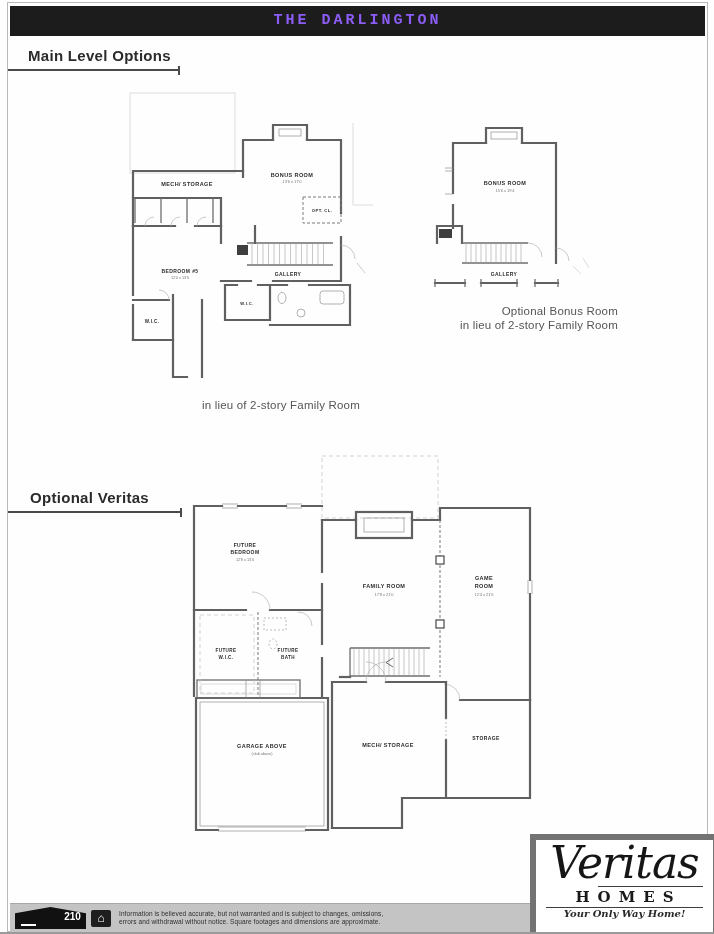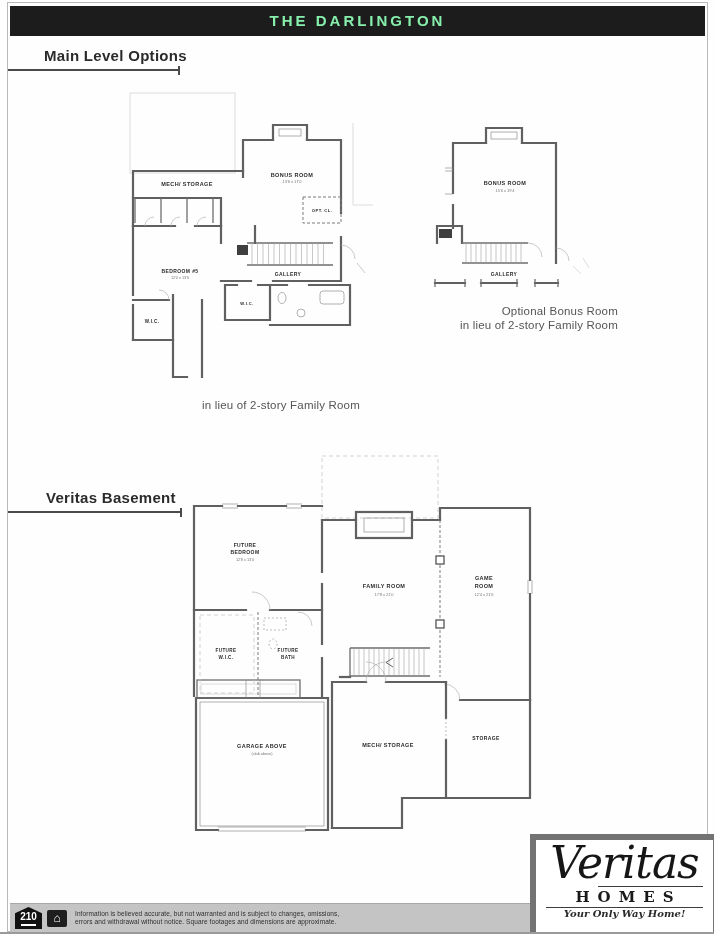--- a/index.html
+++ b/index.html
@@ -3,24 +3,24 @@
 <meta charset="utf-8">
 <style>
   html,body{margin:0;padding:0;background:#ffffff;}
   #page{position:relative;width:714px;height:934px;background:#fefefe;overflow:hidden;
         font-family:"Liberation Sans",sans-serif;}
   .page-border{position:absolute;left:7px;top:2px;right:6px;bottom:2px;
         border:1px solid #b9b9b9;pointer-events:none;}
   .bottom-edge{position:absolute;left:0;right:0;bottom:0;height:2px;background:#9a9a9a;}
 
   .header-bar{position:absolute;left:10px;top:6px;width:695px;height:30px;background:#1c1c1c;
-        color:#86efac;text-align:center;line-height:30px;font-size:15px;font-weight:bold;
-        letter-spacing:3px;}
-
-  .section-heading{position:absolute;font-size:15px;font-weight:bold;color:#2b2b2b;letter-spacing:.3px;margin-left:16px;}
+        color:#8b5cf6;text-align:center;line-height:30px;font-size:15px;font-weight:bold;
+        letter-spacing:3px;font-family:Liberation Mono, monospace;}
+
+  .section-heading{position:absolute;font-size:15px;font-weight:bold;color:#2b2b2b;letter-spacing:.3px;}
   .heading-underline{position:absolute;height:2px;background:#4a4a4a;}
   .heading-tick{position:absolute;width:2px;height:9px;background:#4a4a4a;}
 
   .caption{position:absolute;text-align:right;color:#555;font-size:11.5px;line-height:14px;
         letter-spacing:.2px;}
 
   svg{position:absolute;overflow:visible;}
   .wall{stroke:#606060;stroke-width:2.2;fill:none;stroke-linecap:square;}
   .wall2{stroke:#6e6e6e;stroke-width:1.3;fill:none;}
   .thin{stroke:#909090;stroke-width:.7;fill:none;}
@@ -44,21 +44,21 @@
   .logo-rule.partial{margin-left:62px;}
   .logo-homes{font-family:"DejaVu Serif",serif;font-size:15px;color:#1a1a1a;letter-spacing:8px;
         margin-left:8px;line-height:20px;font-weight:bold;}
   .logo-tagline{font-family:"DejaVu Serif",serif;font-style:italic;font-weight:bold;font-size:10px;
         color:#2a2a2a;line-height:11px;}
 
   .footer-bar{position:absolute;left:10px;top:903px;width:520px;height:28px;background:#c4c4c4;
         border-top:1px solid #a8a8a8;border-bottom:1px solid #a8a8a8;display:flex;align-items:center;}
   .badge-210{width:27px;height:22px;background:#111;color:#fff;margin-left:5px;
         clip-path:polygon(50% 0,100% 28%,100% 100%,0 100%,0 28%);text-align:center;
-        font-size:10px;font-weight:bold;line-height:20px;position:relative;}
+        font-size:10px;font-weight:bold;line-height:20px;position:relative;padding-left:44px;}
   .badge-210 .bar{position:absolute;left:6px;bottom:3px;width:15px;height:2px;background:#fff;}
   .house-icon{width:20px;height:17px;background:#1e1e1e;border-radius:2px;margin-left:5px;
         color:#fff;font-size:12px;line-height:16px;text-align:center;}
   .footer-text{margin-left:8px;font-size:6.5px;line-height:8.5px;color:#2e2e2e;letter-spacing:.1px;}
 </style>
 </head>
 <body>
 
 <div id="page">
   <div class="page-border"></div>
@@ -134,21 +134,21 @@
       <text class="room" x="80" y="77" font-size="5.5">BONUS ROOM</text>
       <text class="dims" x="80" y="84" font-size="4">15'6 x 19'4</text>
       <text class="room" x="79" y="168" font-size="5">GALLERY</text>
     </g>
   </svg>
   <div class="caption" style="left:418px;top:304px;width:200px;">
     <div>Optional Bonus Room</div>
     <div>in lieu of 2-story Family Room</div>
   </div>
 
-  <div class="section-heading" style="left:30px;top:489px;">Veritas Basement</div>
+  <div class="section-heading" style="left:30px;top:489px;">Optional Veritas</div>
   <div class="heading-underline" style="left:8px;top:511px;width:172px;"></div>
   <div class="heading-tick" style="left:180px;top:508px;"></div>
 
   <svg style="left:188px;top:452px;" width="350" height="385" viewBox="0 0 350 385">
     <g>
       <rect x="134" y="4" width="116" height="62" class="dashfaint"></rect>
     </g>
     <g>
       <path class="wall" d="M6,54 H34 M50,54 H98 M114,54 H134 M6,54 V244"></path>
       <path class="thin" d="M34,52 H50 M34,56 H50 M98,52 H114 M98,56 H114"></path>

